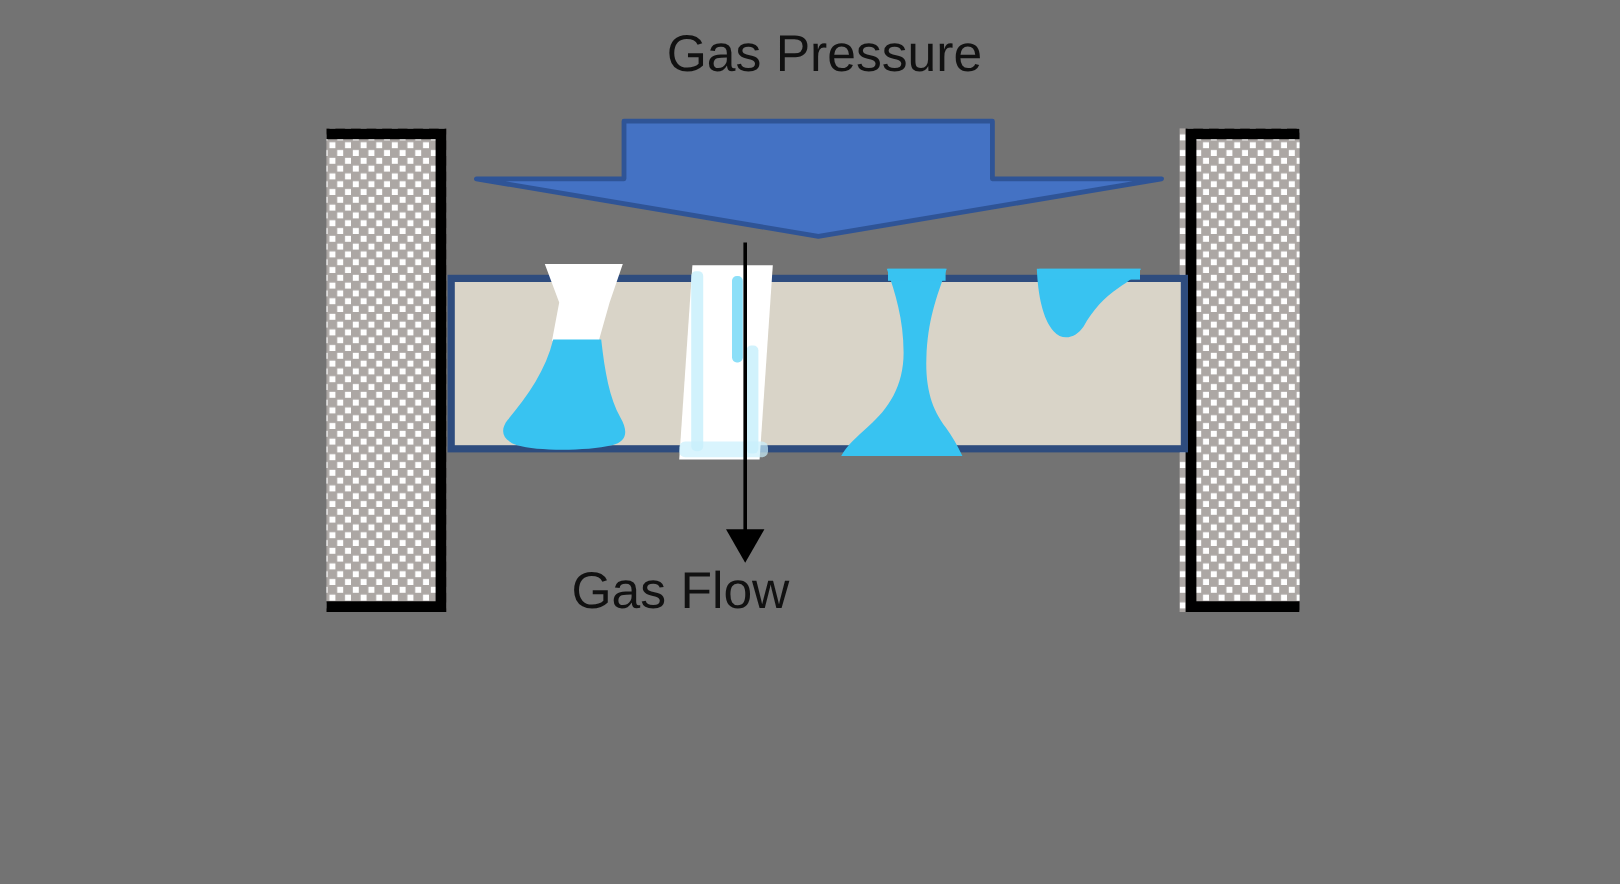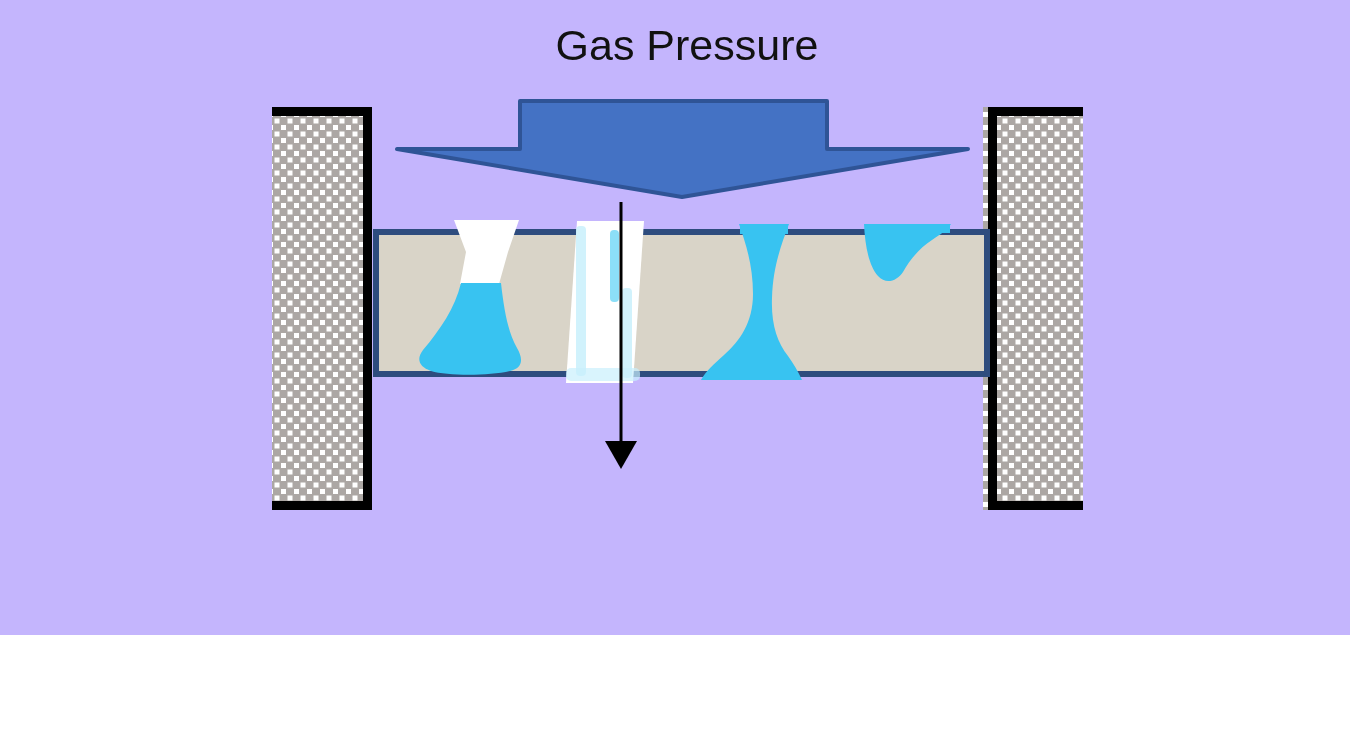--- a/index.html
+++ b/index.html
@@ -1,19 +1,19 @@
 <!DOCTYPE html>
 <html><head>
 <meta charset="utf-8">
 <style>
   html,body{margin:0;padding:0;background:#fff;}
   #canvas{
     position:relative;
-    width:1350px;height:635px;
-    background:#c4b5fd;
+    width:1350px;height:737px;
+    background:#737373;
     font-family:"Liberation Sans", sans-serif;
     overflow:hidden;
   }
   #diagram-svg{position:absolute;left:0;top:0;}
   .diagram-label{
     position:absolute;
     font-size:43px;
     line-height:1.1;
     color:#111111;
     text-align:center;
@@ -65,14 +65,15 @@
     <rect x="866" y="224" width="84" height="9" fill="#38C3F1"></rect>
 
     <polygon points="520,101 827,101 827,149 968,149 682,197 397,149 520,149" stroke-width="4" stroke-linejoin="round" fill="#4472C4" stroke="#2F5496"></polygon>
 
     <line x1="621" y1="202" x2="621" y2="443" stroke-width="3" stroke="#000000"></line>
     <polygon points="605,441 637,441 621,469" fill="#000000"></polygon>
   </svg>
 
   <div id="gas-pressure-label" class="diagram-label">Gas Pressure</div>
 
+  <div id="gas-flow-label" class="diagram-label">Gas Flow</div>
 
 </div>
 
 </body></html>

